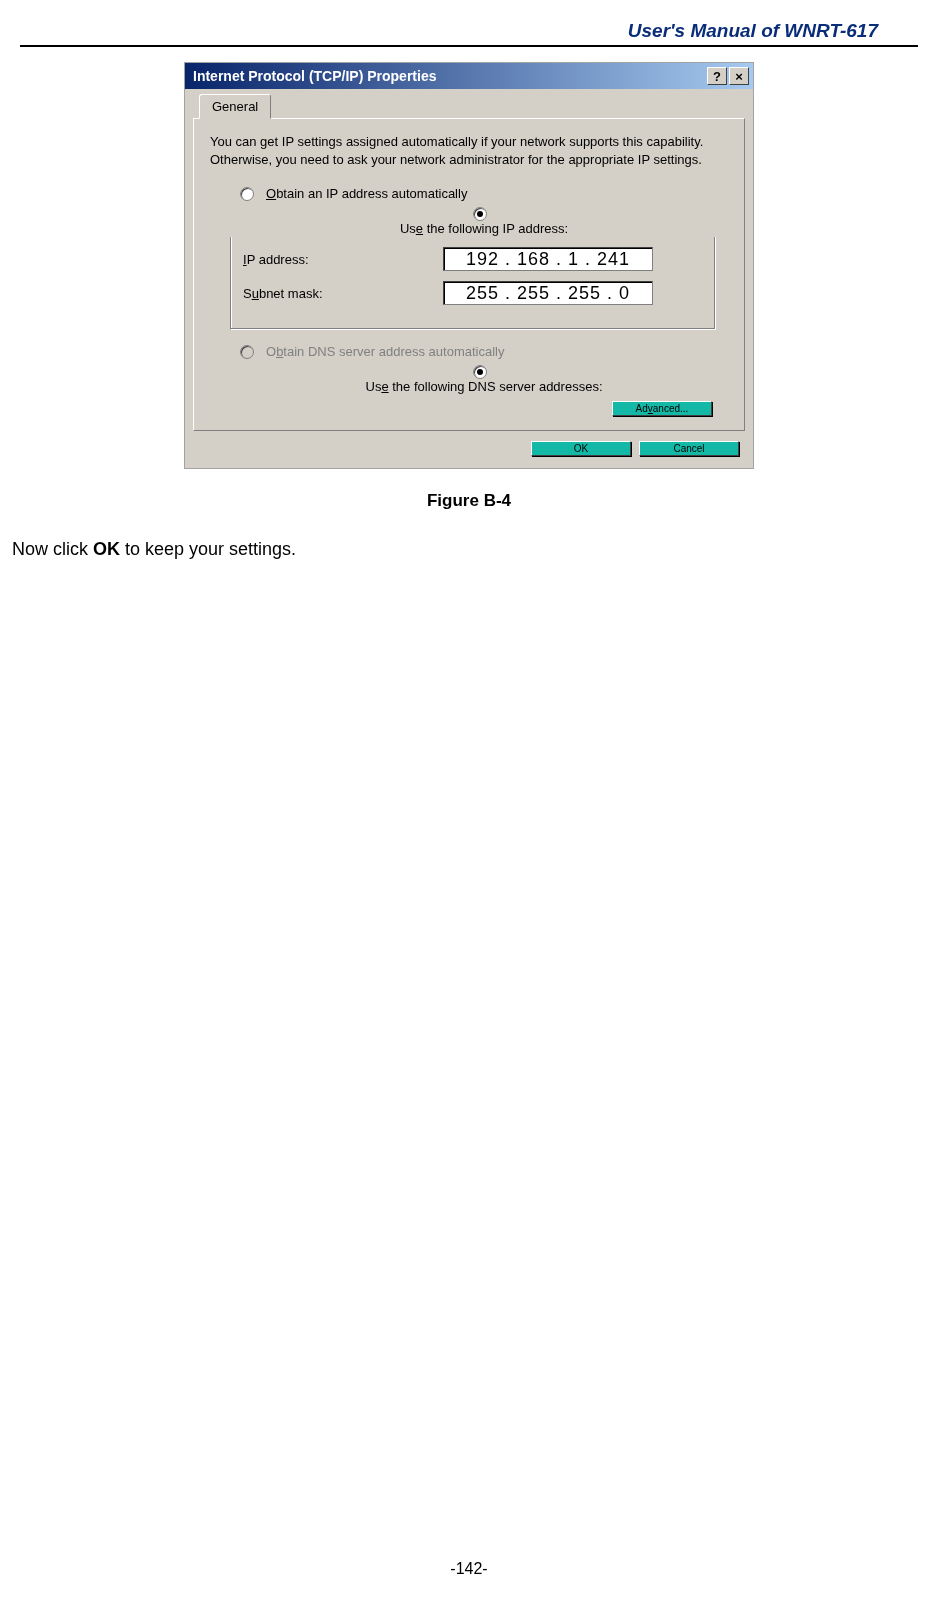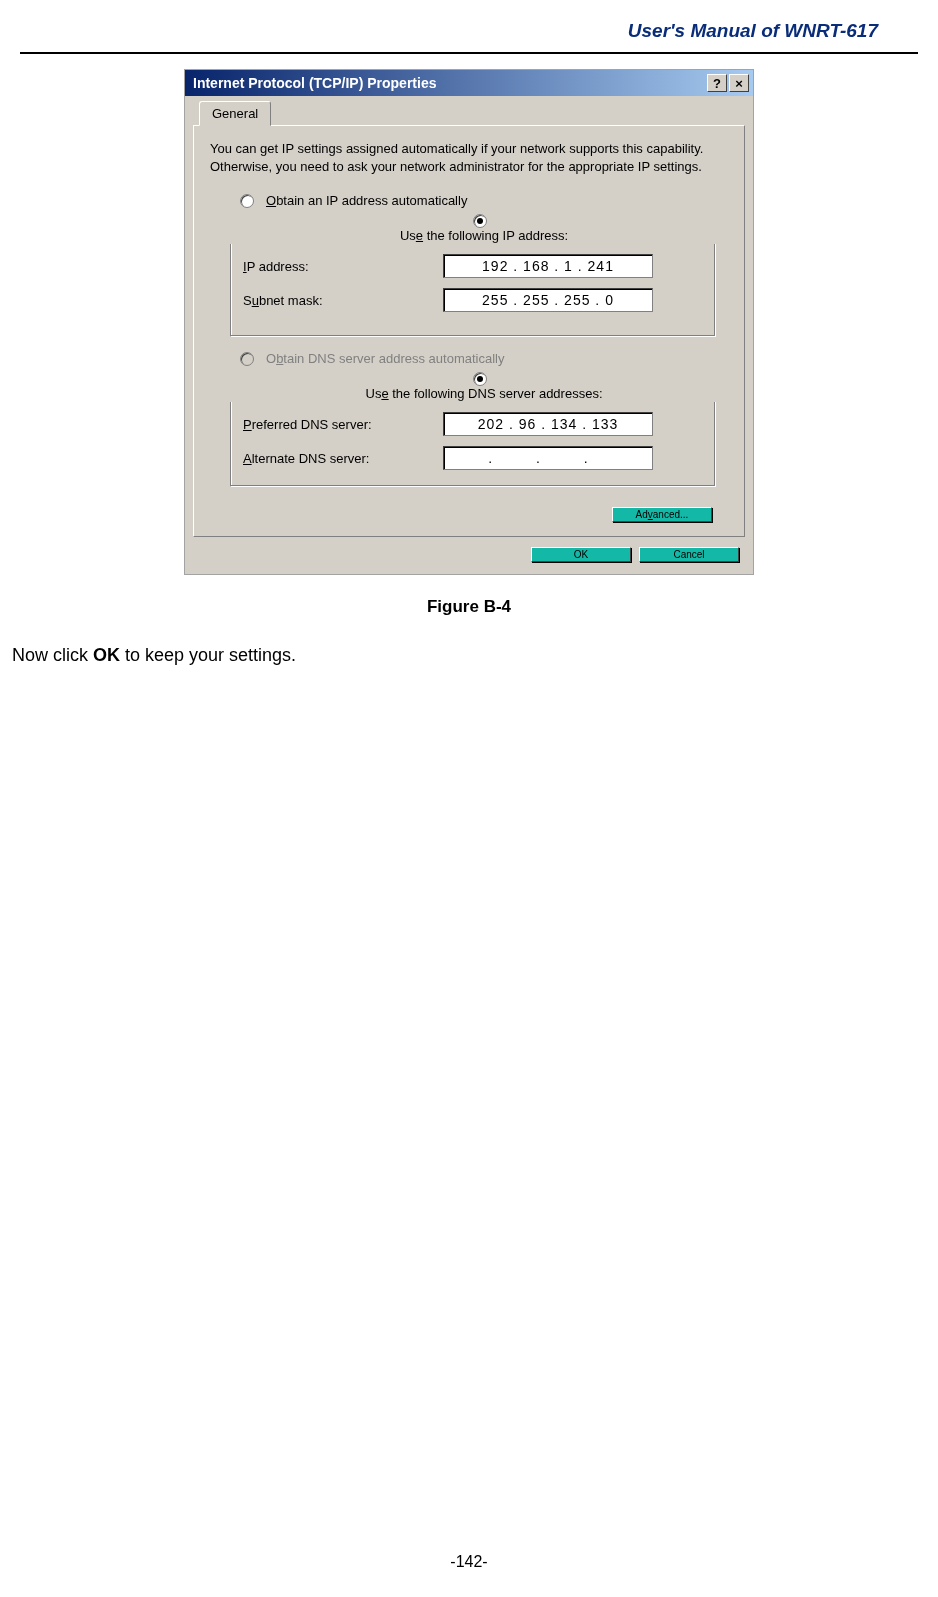--- a/index.html
+++ b/index.html
@@ -9,21 +9,21 @@
     }
     body {
       width: 938px;
       height: 1597px;
       background: #ffffff;
       font-family: Arial, sans-serif;
       position: relative;
     }
     .page-header {
       text-align: right;
-      padding: 20px 60px 10px 0;
+      padding: 20px 60px 3px 0;
       font-size: 19px;
       font-weight: bold;
       font-style: italic;
       color: #0a2d7a;
     }
     .header-rule {
       border: none;
       border-top: 2.5px solid #000;
       margin: 0 20px 15px 20px;
     }
@@ -162,21 +162,21 @@
       width: 200px;
     }
     .ip-input {
       background: #ffffff;
       border: 1px solid #808080;
       border-top-color: #404040;
       border-left-color: #404040;
       box-shadow: inset 1px 1px 0 #000;
       width: 210px;
       height: 24px;
-      font-size: 14px;
+      font-size: 18px;
       padding: 0 6px;
       display: flex;
       align-items: center;
       justify-content: center;
       letter-spacing: 1px;
       font-family: Arial, sans-serif;
     }
     .ip-empty {
       letter-spacing: 20px;
       text-align: center;
@@ -215,21 +215,21 @@
     .instruction-text {
       font-size: 18px;
       margin-top: 28px;
       margin-left: 12px;
     }
     .instruction-text .bold {
       font-weight: bold;
     }
     .page-number {
       position: absolute;
-      bottom: 26px;
+      bottom: 19px;
       left: 0;
       right: 0;
       text-align: center;
       font-size: 16px;
     }
     .underline {
       text-decoration: underline;
     }
   </style>
 </head>
@@ -285,30 +285,20 @@
       </div>
 
       <div class="radio-fieldset-header">
         <span class="radio-circle" style="margin-right:8px;">
             <span class="radio-dot"></span>
           </span>
         <span><span>Us</span><span class="underline">e</span><span> the following DNS server addresses:</span></span>
         <span class="fieldset-line"></span>
       </div>
 
-      <div class="fieldset-box">
-        <div class="form-row">
-          <span class="form-label"><span class="underline">P</span><span>referred DNS server:</span></span>
-          <div class="ip-input">202 .  96  . 134 . 133</div>
-        </div>
-        <div class="form-row" style="margin-bottom:2px;">
-          <span class="form-label"><span class="underline">A</span><span>lternate DNS server:</span></span>
-          <div class="ip-input ip-empty">.        .        .</div>
-        </div>
-      </div>
 
       <div class="advanced-row">
         <div class="win-button"><span>Ad</span><span class="underline">v</span><span>anced...</span></div>
       </div>
     </div>
 
     <div class="dialog-footer">
       <div class="win-button">OK</div>
       <div class="win-button">Cancel</div>
     </div>

